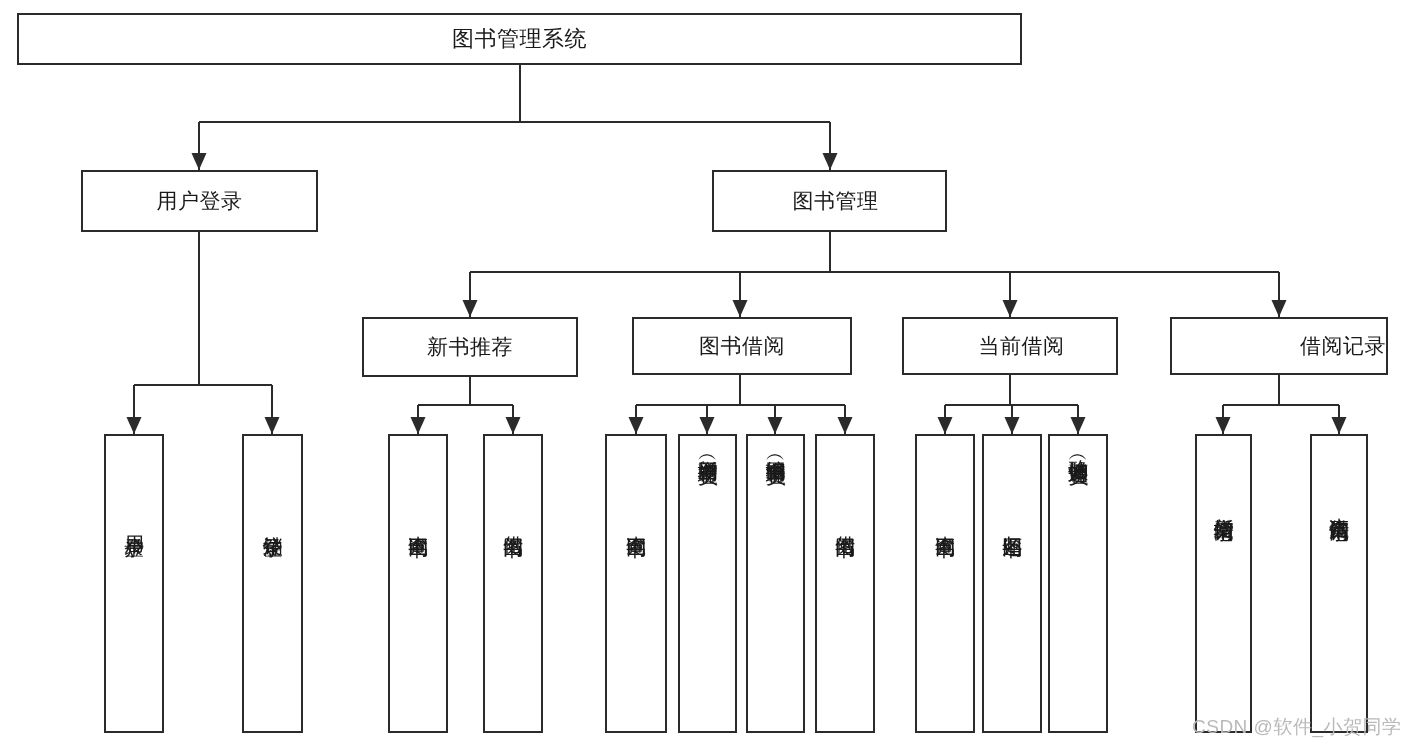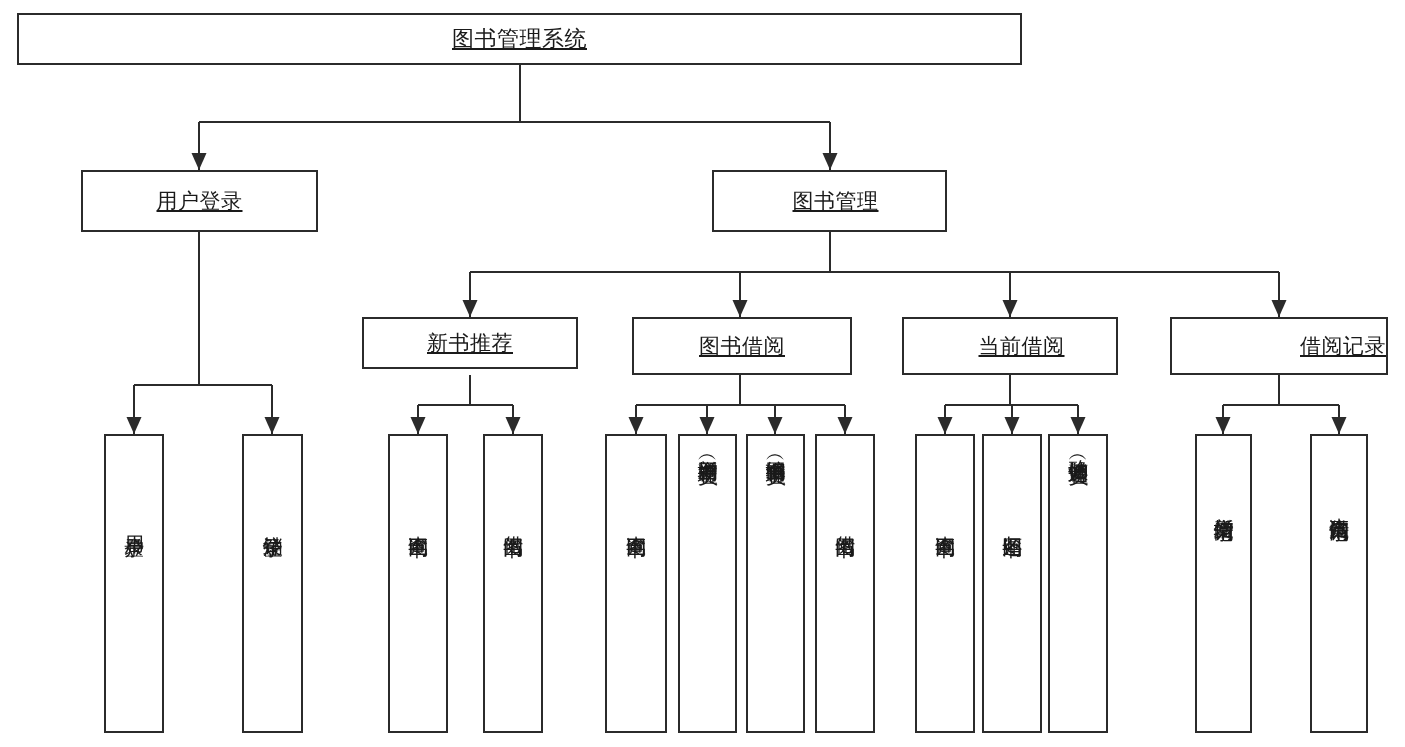--- a/index.html
+++ b/index.html
@@ -31,21 +31,20 @@
     background: #ffffff;
     border: 2px solid #2b2b2b;
     display: flex;
     align-items: center;
     justify-content: center;
     color: #1a1a1a;
   }
   .node.horiz {
     font-size: 21px;
     letter-spacing: 0.5px;
-    text-decoration: underline;
   }
   .node.horiz.root {
     font-size: 22px;
   }
   .node.vert {
     align-items: flex-start;
     justify-content: center;
     padding-top: 6px;
   }
   .node .label-h {
@@ -148,21 +147,21 @@
   <div id="level2-container">
       <div class="node horiz" style="left: 81px; top: 170px; width: 237px; height: 62px;">
         <span class="label-h">用户登录</span>
       </div>
       <div class="node horiz" style="left: 712px; top: 170px; width: 235px; height: 62px; padding-left: 12px;">
         <span class="label-h">图书管理</span>
       </div>
     </div>
 
   <div id="level3-container">
-      <div class="node horiz" style="left: 362px; top: 317px; width: 216px; height: 52px;">
+      <div class="node horiz" style="left: 362px; top: 317px; width: 216px; height: 60px;">
         <span class="label-h">新书推荐</span>
       </div>
       <div class="node horiz" style="left: 632px; top: 317px; width: 220px; height: 58px;">
         <span class="label-h">图书借阅</span>
       </div>
       <div class="node horiz" style="left: 902px; top: 317px; width: 216px; height: 58px; padding-left: 23px;">
         <span class="label-h">当前借阅</span>
       </div>
       <div class="node horiz" style="left: 1170px; top: 317px; width: 218px; height: 58px; justify-content: flex-end;">
         <span class="label-h">借阅记录</span>
@@ -204,13 +203,14 @@
         <span class="label-v">确认归还（管理员）</span>
       </div>
       <div class="node vert midshort" style="left: 1195px; top: 434px; width: 57px; height: 299px;">
         <span class="label-v">新增借阅记录</span>
       </div>
       <div class="node vert midshort" style="left: 1310px; top: 434px; width: 58px; height: 299px;">
         <span class="label-v">查询借阅记录</span>
       </div>
     </div>
 
+  <div class="watermark" id="watermark" style="left:1192px; top:714px;">CSDN @软件_小贺同学</div>
 </div>
 
 </body></html>

